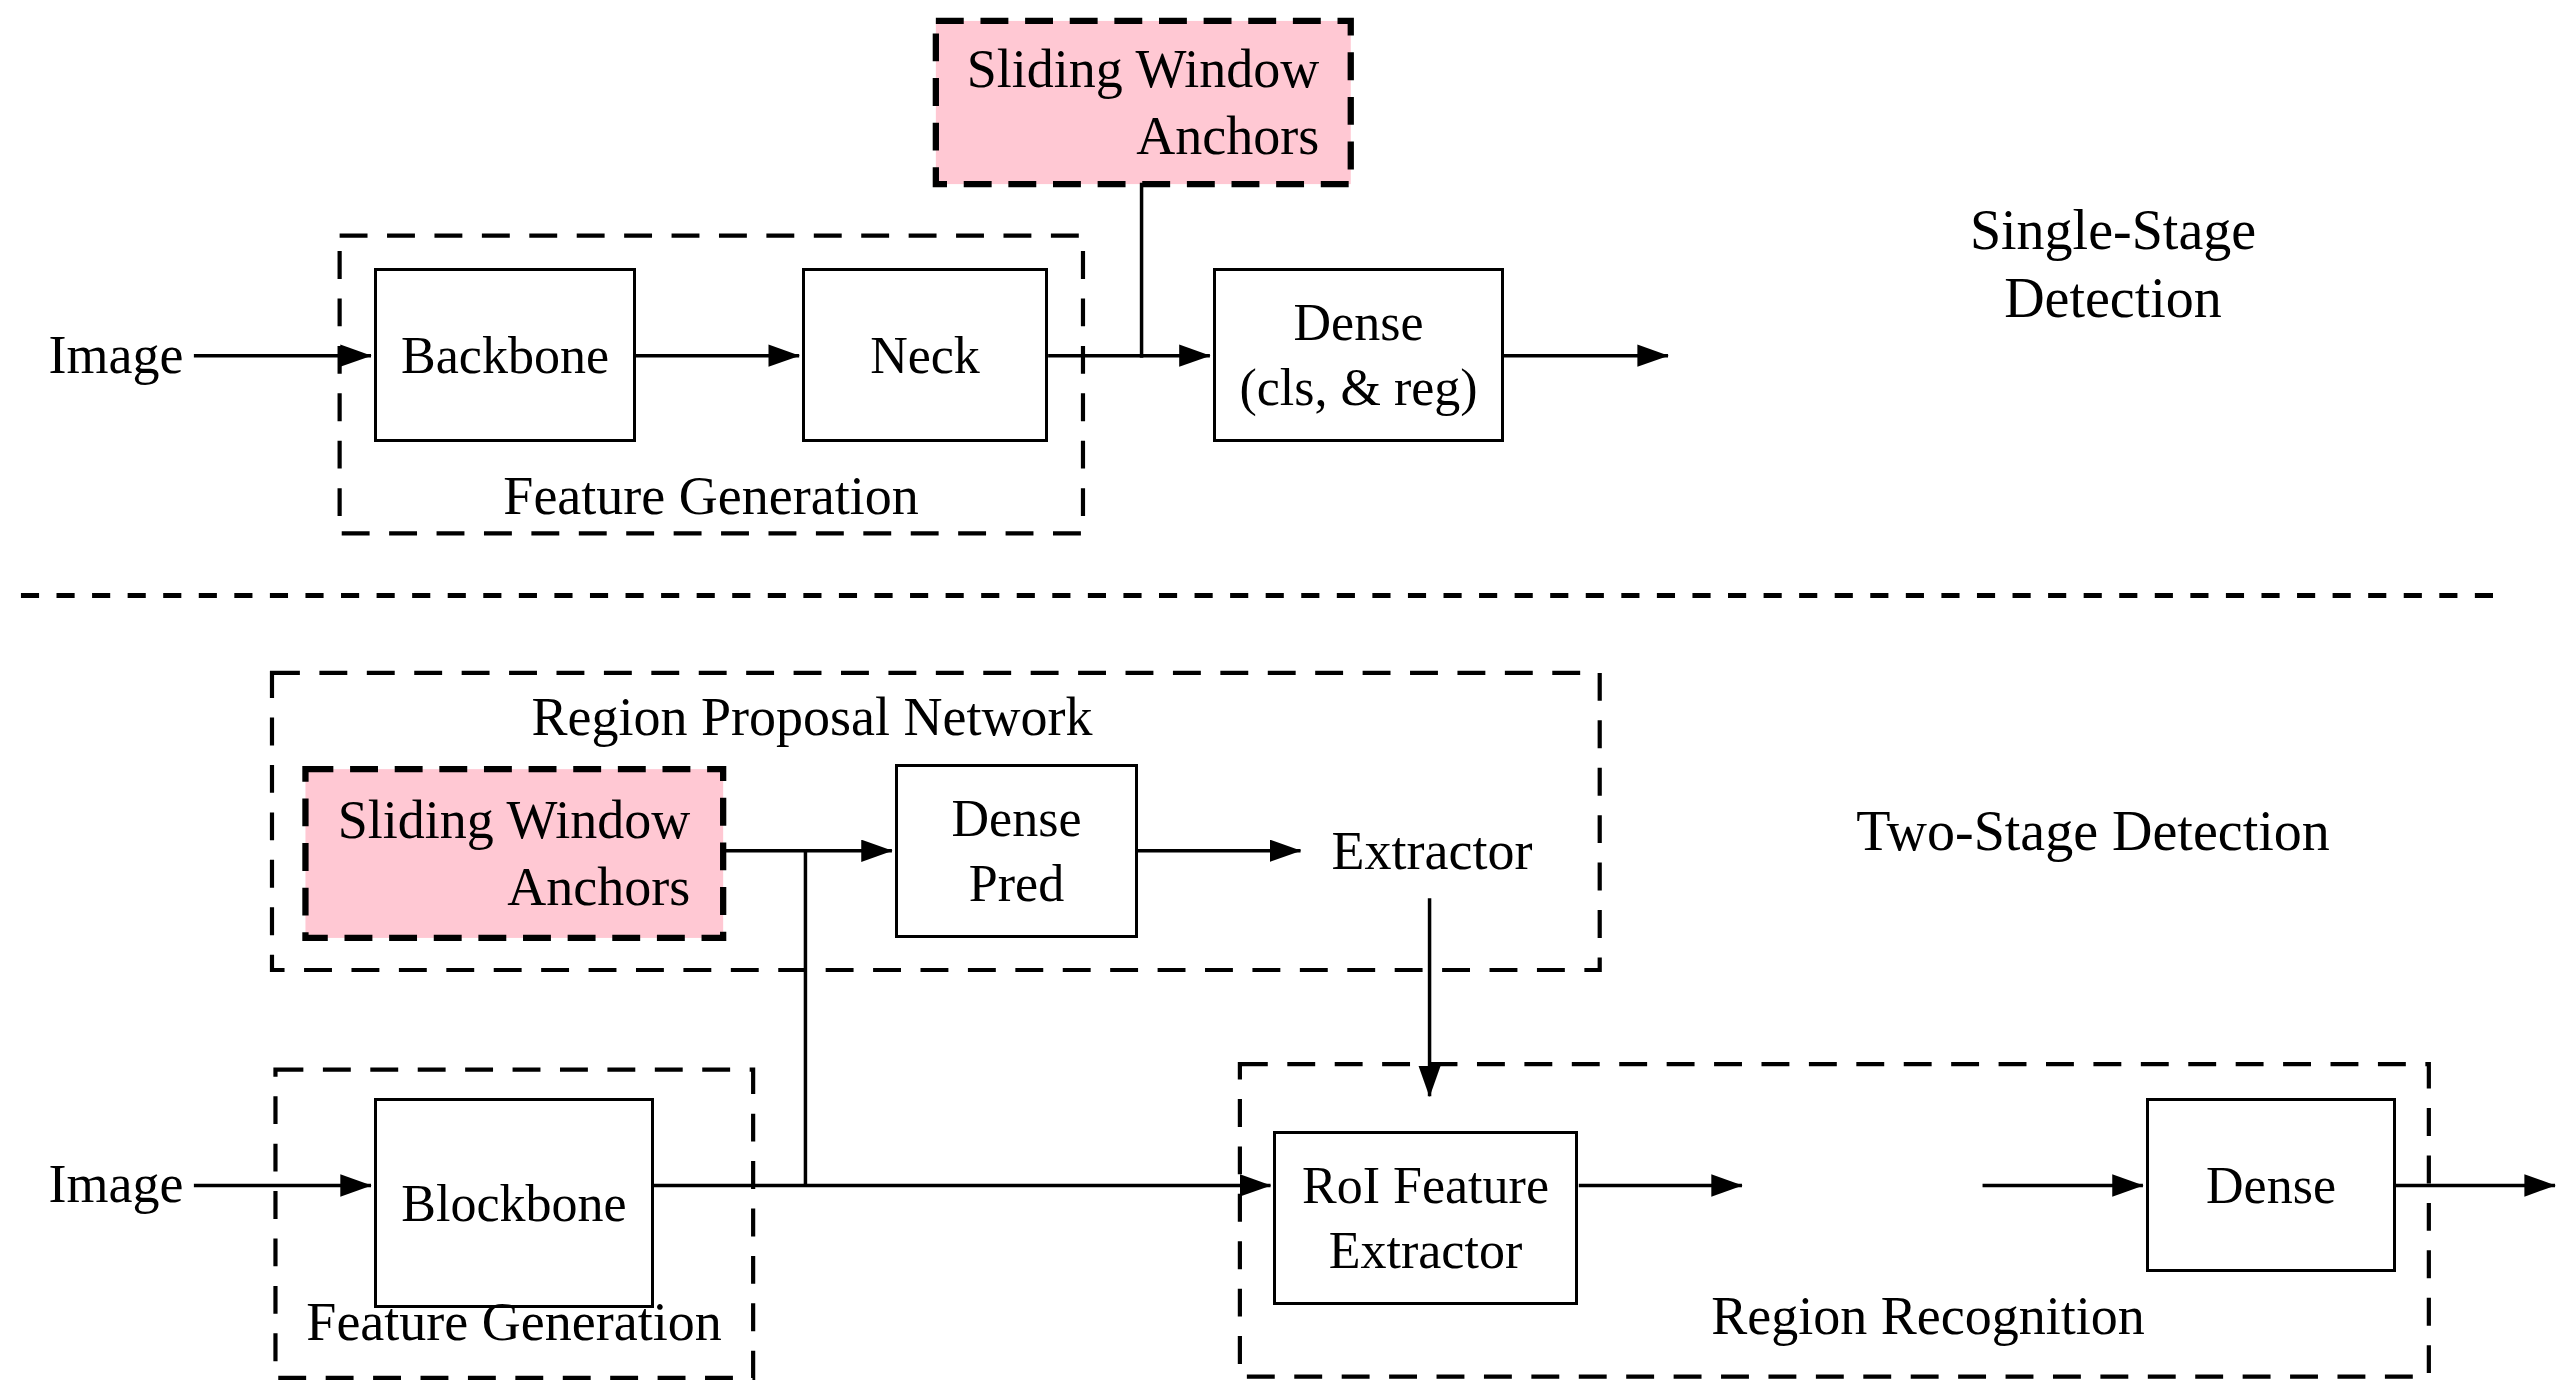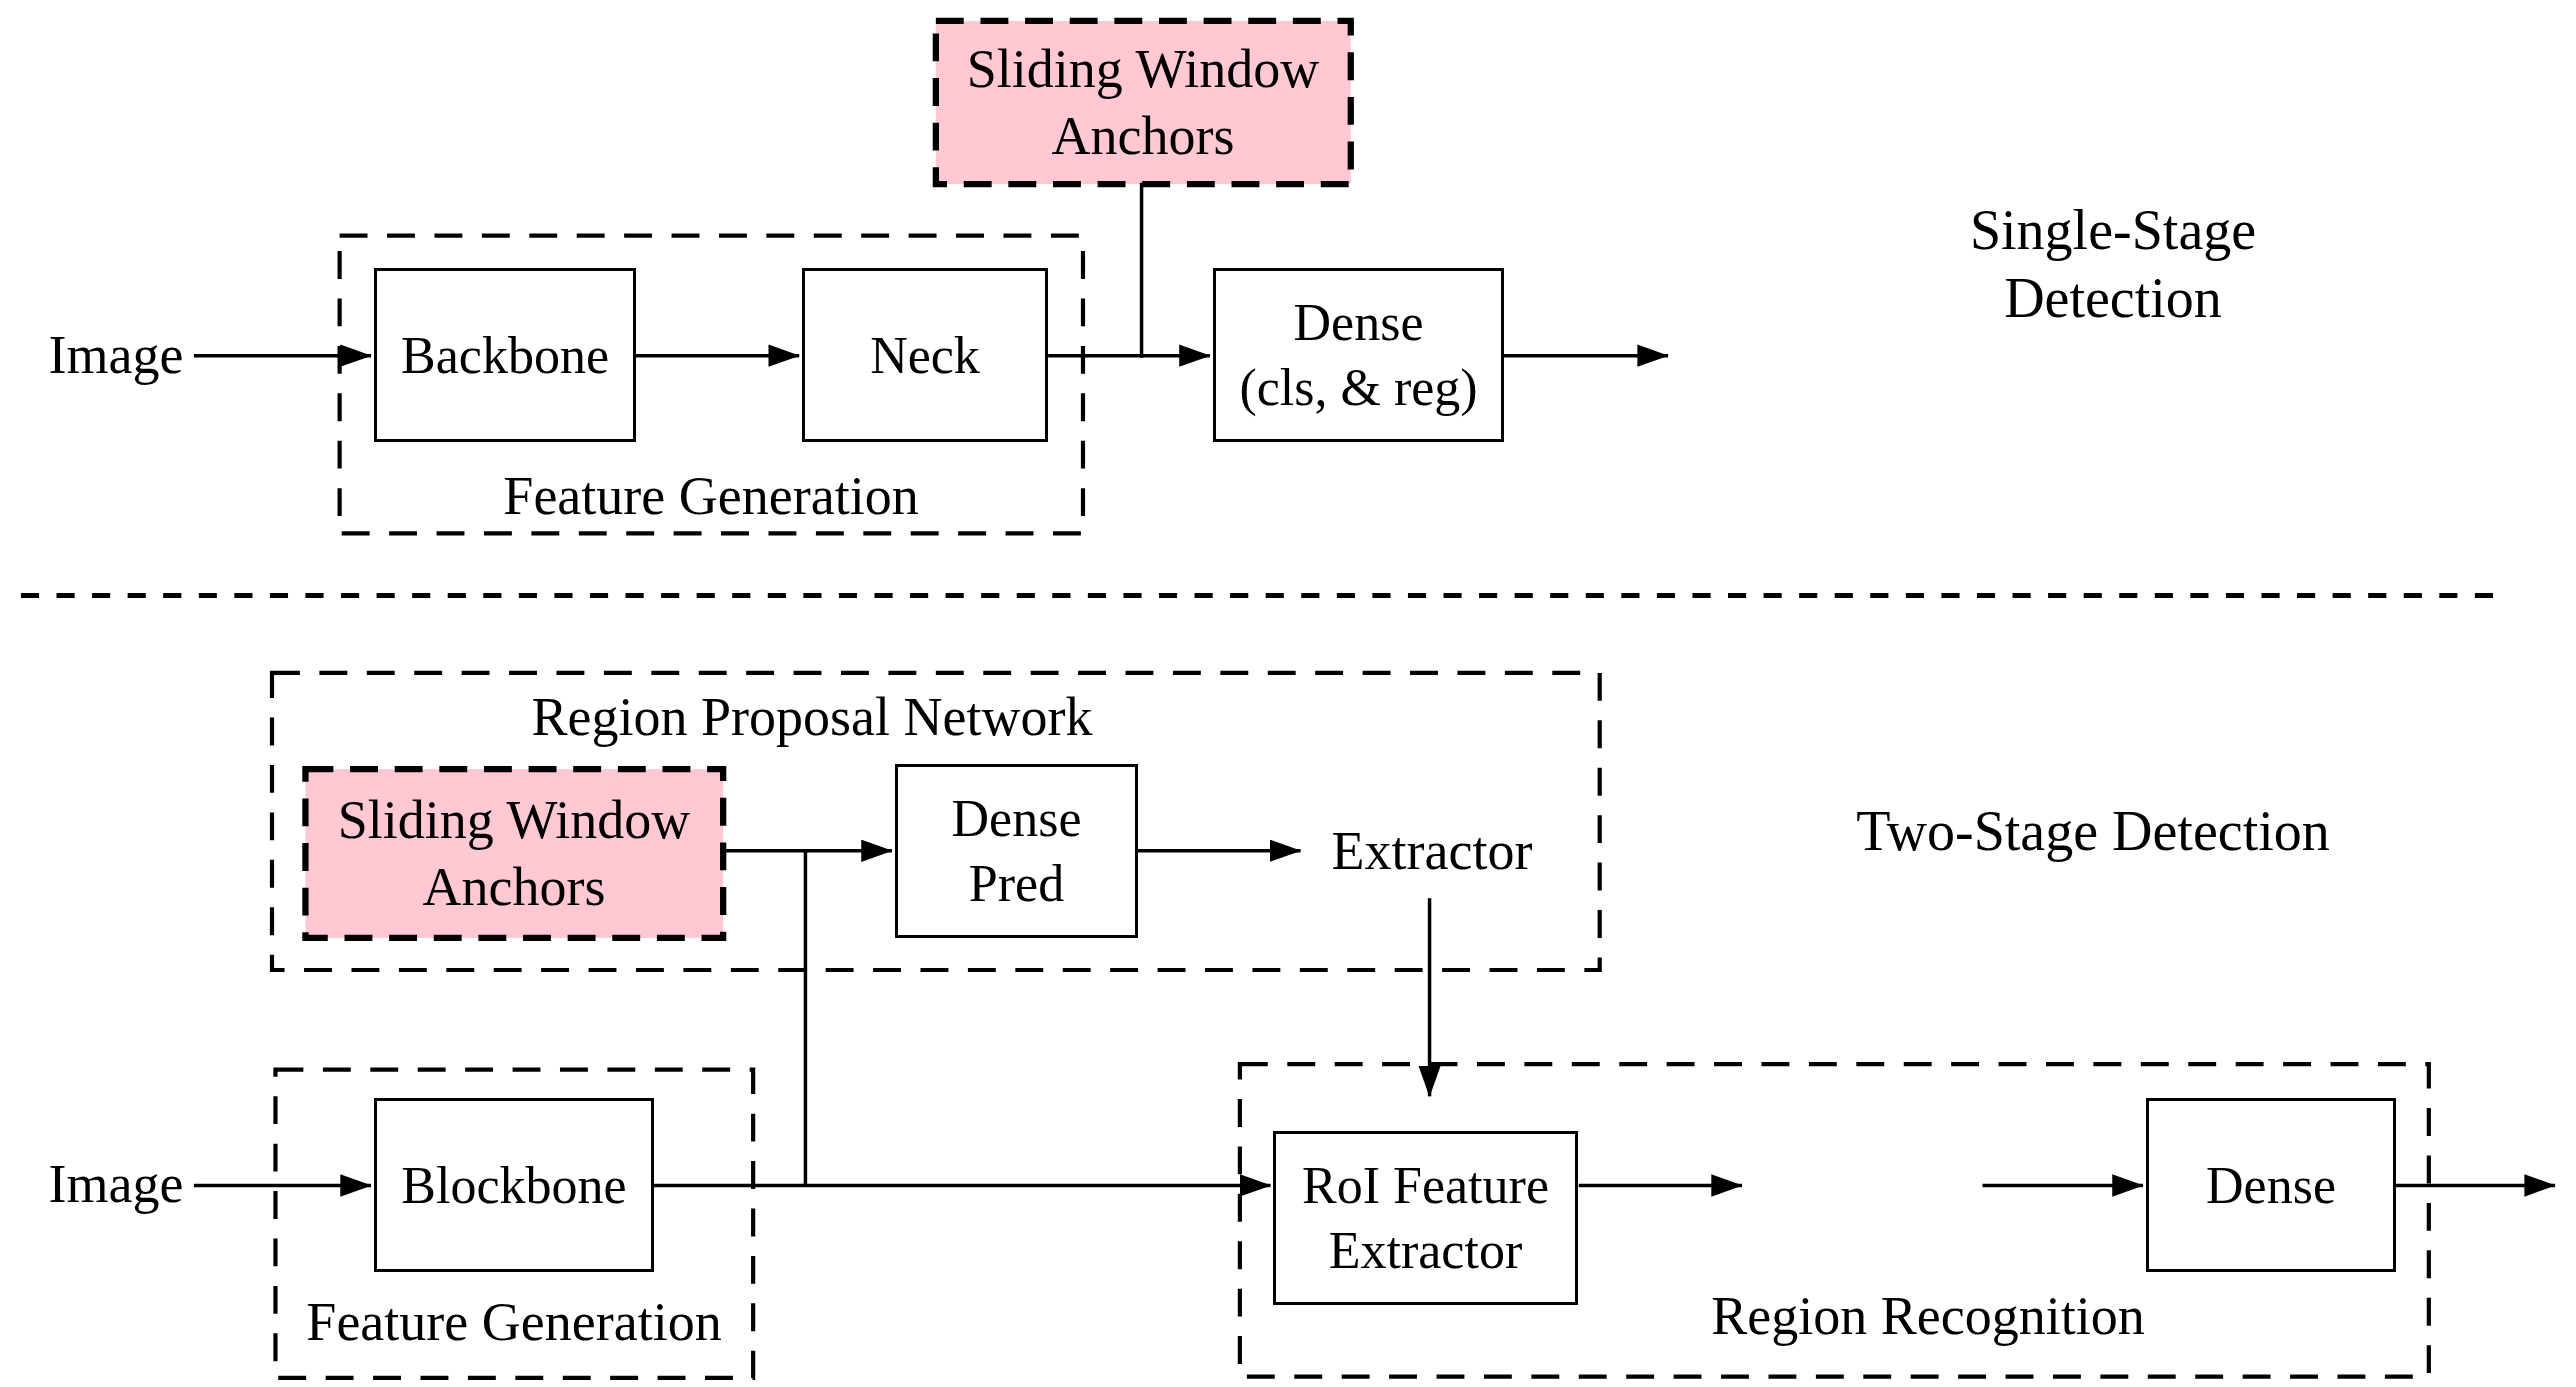--- a/index.html
+++ b/index.html
@@ -38,21 +38,21 @@
     white-space: pre-line;
     text-align: center;
     font-size: 54px;
     line-height: 1.22;
     z-index: 3;
   }
   .pink-label {
     position: absolute;
     transform: translate(-50%, -50%);
     white-space: pre-line;
-    text-align: center;
+    text-align: right;
     font-size: 54px;
     line-height: 1.24;
     z-index: 3;
   }
   .section-title { font-size: 56px; }
 </style>
 </head>
 <body>
 
 <div class="canvas">
@@ -114,21 +114,21 @@
 
   <div class="solid-box" style="left:895px; top:764px; width:243px; height:174px;">Dense
 Pred</div>
 
   <div class="free-label" style="left:1432px; top:852px;">Extractor</div>
 
   <div class="free-label section-title" style="left:2093px; top:831px;">Two-Stage Detection</div>
 
   <div class="free-label" style="left:116px; top:1185px;">Image</div>
 
-  <div class="solid-box" style="left:374px; top:1098px; width:280px; height:174px;">Blockbone</div>
+  <div class="solid-box" style="left:374px; top:1098px; width:280px; height:210px;">Blockbone</div>
 
   <div class="free-label" style="left:514px; top:1323px;">Feature Generation</div>
 
   <div class="solid-box" style="left:1273px; top:1098px; width:305px; height:174px;margin-top:33px;">RoI Feature
 Extractor</div>
 
 
   <div class="solid-box" style="left:2146px; top:1098px; width:250px; height:174px;">Dense</div>
 
   <div class="free-label" style="left:1928px; top:1317px;text-align:right;">Region Recognition</div>

